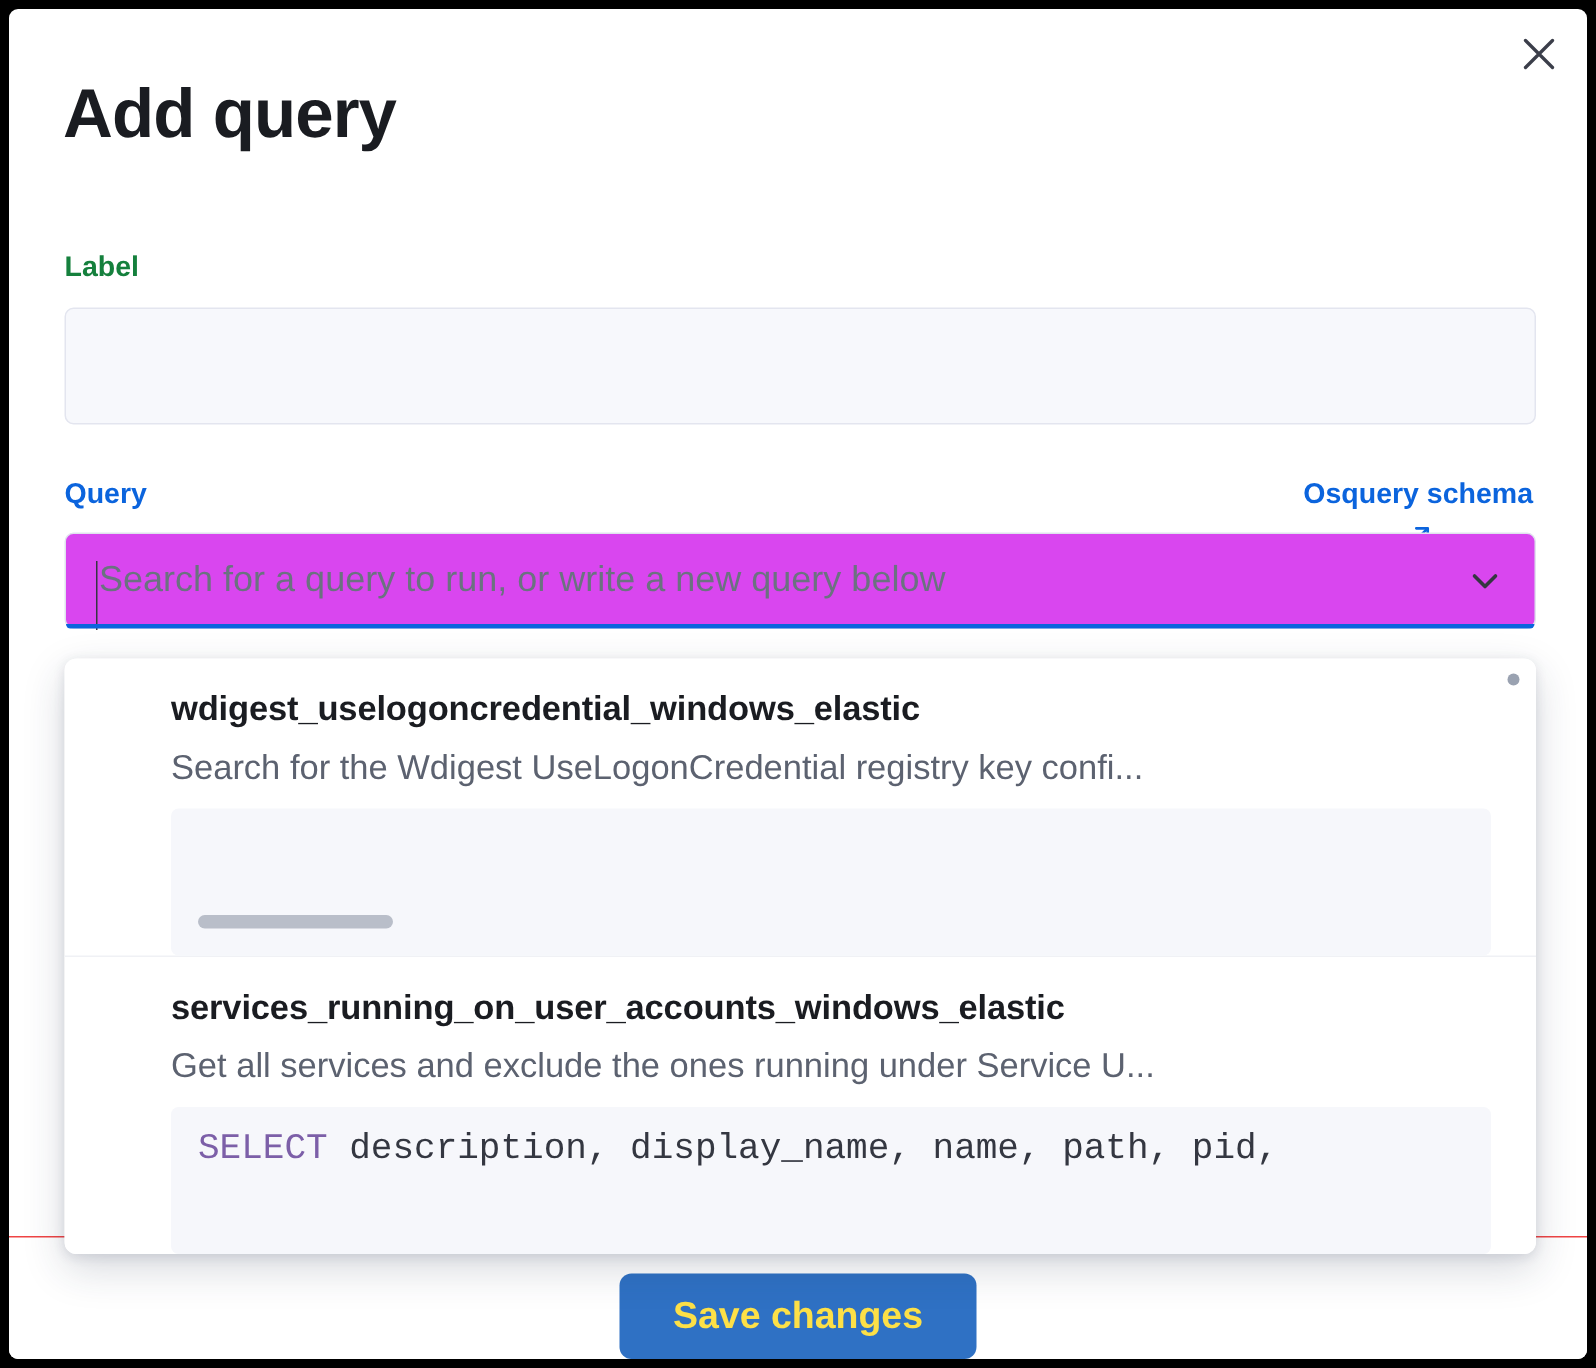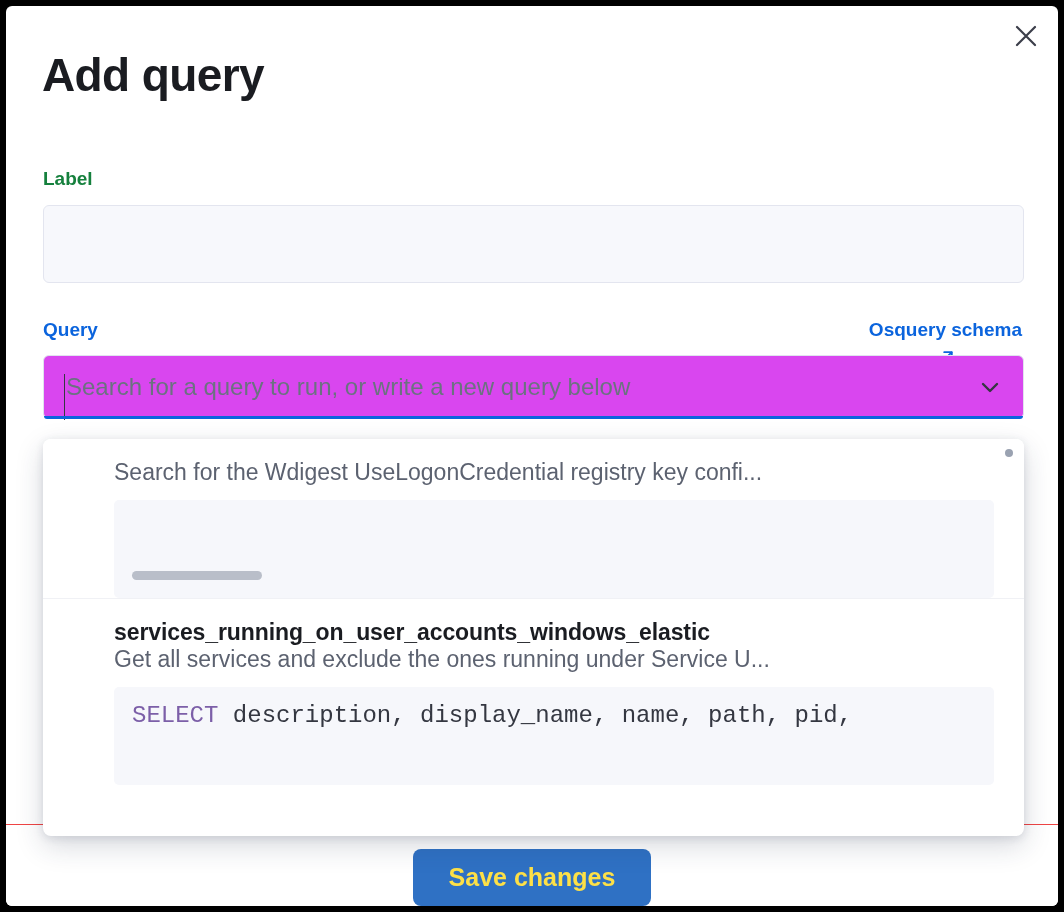--- a/index.html
+++ b/index.html
@@ -237,21 +237,21 @@
   }
   .opt + .opt { border-top: 1px solid #f0f1f5; }
   .opt-title {
     font-size: 23px;
     font-weight: 700;
     color: #1a1c21;
     letter-spacing: -0.1px;
     white-space: nowrap;
   }
   .opt-desc {
-    margin-top: 0;
+    margin-top: 12px;
     font-size: 23px;
     color: #5c6270;
     white-space: nowrap;
     overflow: hidden;
   }
   .code-block {
     margin-top: 14px;
     background: #f6f7fb;
     border-radius: 5px;
     padding: 14px 0 0 18px;
@@ -320,20 +320,21 @@
 
     <div class="footer">
       <button class="btn-cancel">Cancel</button>
       <button class="btn-save">Save changes</button>
     </div>
 
     <div class="dropdown">
       <span class="dropdown-scroll-dot"></span>
       <div id="opt-list">
           <div class="opt">
+            <div class="opt-title">wdigest_uselogoncredential_windows_elastic</div>
             <div class="opt-desc">Search for the Wdigest UseLogonCredential registry key confi...</div>
             <div class="code-block">
               <div class="code-scrollbar"></div>
             </div>
           </div>
           <div class="opt">
             <div class="opt-title">services_running_on_user_accounts_windows_elastic</div>
             <div class="opt-desc">Get all services and exclude the ones running under Service U...</div>
             <div class="code-block">
               <div class="code-line"><span class="tok-kw">SELECT</span><span> description, display_name, name, path, pid,</span></div>

